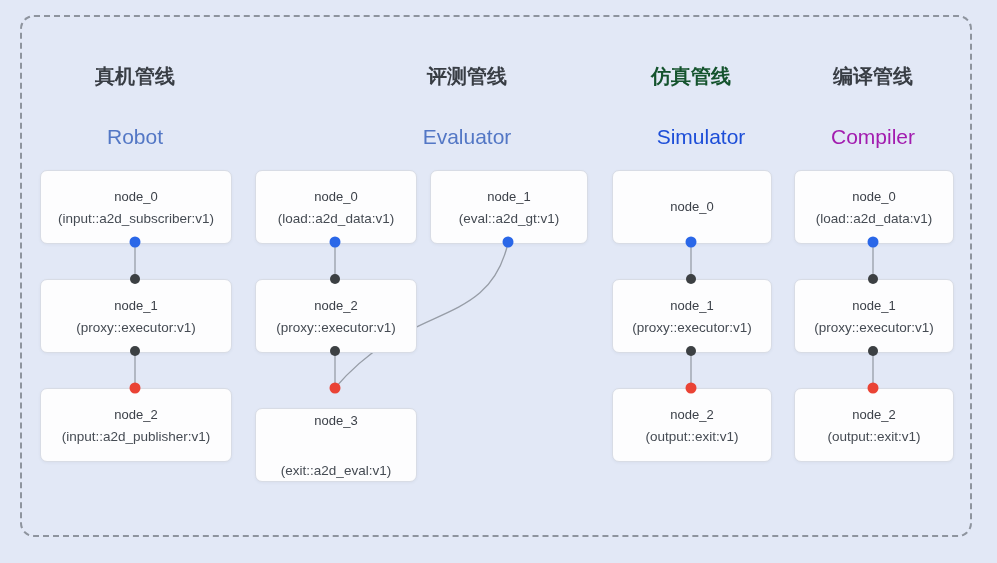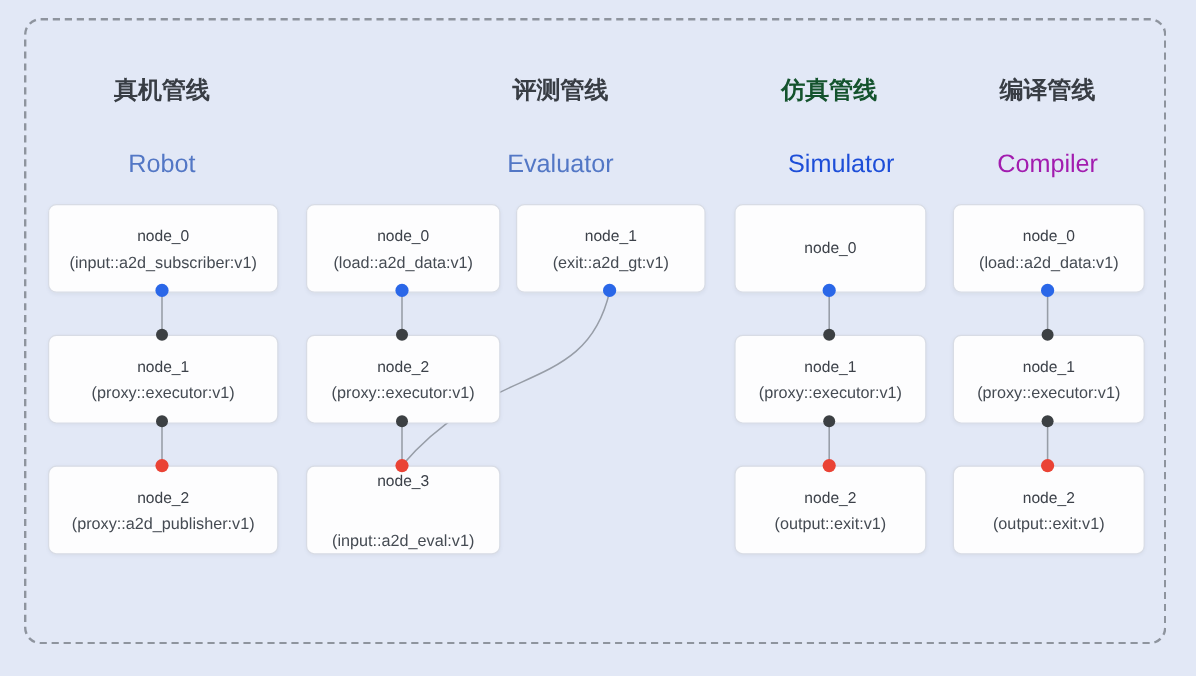--- a/index.html
+++ b/index.html
@@ -52,21 +52,21 @@
   .node .nname{font-size:13px;line-height:22px;color:#3c4149;}
   .node .nimpl{font-size:13.5px;line-height:21px;color:#454b53;}
 
   
   .n-robot-0{left:40px;top:170px;width:190px;height:72px;}
   .n-robot-1{left:40px;top:279px;width:190px;height:72px;}
   .n-robot-2{left:40px;top:388px;width:190px;height:72px;}
   .n-eval-0{left:255px;top:170px;width:160px;height:72px;}
   .n-eval-1{left:430px;top:170px;width:156px;height:72px;}
   .n-eval-2{left:255px;top:279px;width:160px;height:72px;}
-  .n-eval-3{left:255px;top:388px;width:160px;height:72px;gap:28px;}
+  .n-eval-3{left:255px;top:408px;width:160px;height:72px;gap:28px;}
   .n-sim-0{left:612px;top:170px;width:158px;height:72px;}
   .n-sim-1{left:612px;top:279px;width:158px;height:72px;}
   .n-sim-2{left:612px;top:388px;width:158px;height:72px;}
   .n-comp-0{left:794px;top:170px;width:158px;height:72px;}
   .n-comp-1{left:794px;top:279px;width:158px;height:72px;}
   .n-comp-2{left:794px;top:388px;width:158px;height:72px;}
 
   .t-robot{left:135px;}
   .t-eval{left:444px;margin-left:23px;}
   .t-sim{left:691px;}
@@ -103,38 +103,38 @@
   <div class="node n-robot-0">
     <div class="nname">node_0</div>
     <div class="nimpl">(input::a2d_subscriber:v1)</div>
   </div>
   <div class="node n-robot-1">
     <div class="nname">node_1</div>
     <div class="nimpl">(proxy::executor:v1)</div>
   </div>
   <div class="node n-robot-2">
     <div class="nname">node_2</div>
-    <div class="nimpl">(proxy::a2d_publisher:v1)</div>
+    <div class="nimpl">(input::a2d_publisher:v1)</div>
   </div>
 
   <div class="node n-eval-0">
     <div class="nname">node_0</div>
     <div class="nimpl">(load::a2d_data:v1)</div>
   </div>
   <div class="node n-eval-1">
     <div class="nname">node_1</div>
-    <div class="nimpl">(exit::a2d_gt:v1)</div>
+    <div class="nimpl">(eval::a2d_gt:v1)</div>
   </div>
   <div class="node n-eval-2">
     <div class="nname">node_2</div>
     <div class="nimpl">(proxy::executor:v1)</div>
   </div>
   <div class="node n-eval-3">
     <div class="nname">node_3</div>
-    <div class="nimpl">(input::a2d_eval:v1)</div>
+    <div class="nimpl">(exit::a2d_eval:v1)</div>
   </div>
 
   <div class="node n-sim-0">
     <div class="nname">node_0</div>
   </div>
   <div class="node n-sim-1">
     <div class="nname">node_1</div>
     <div class="nimpl">(proxy::executor:v1)</div>
   </div>
   <div class="node n-sim-2">

